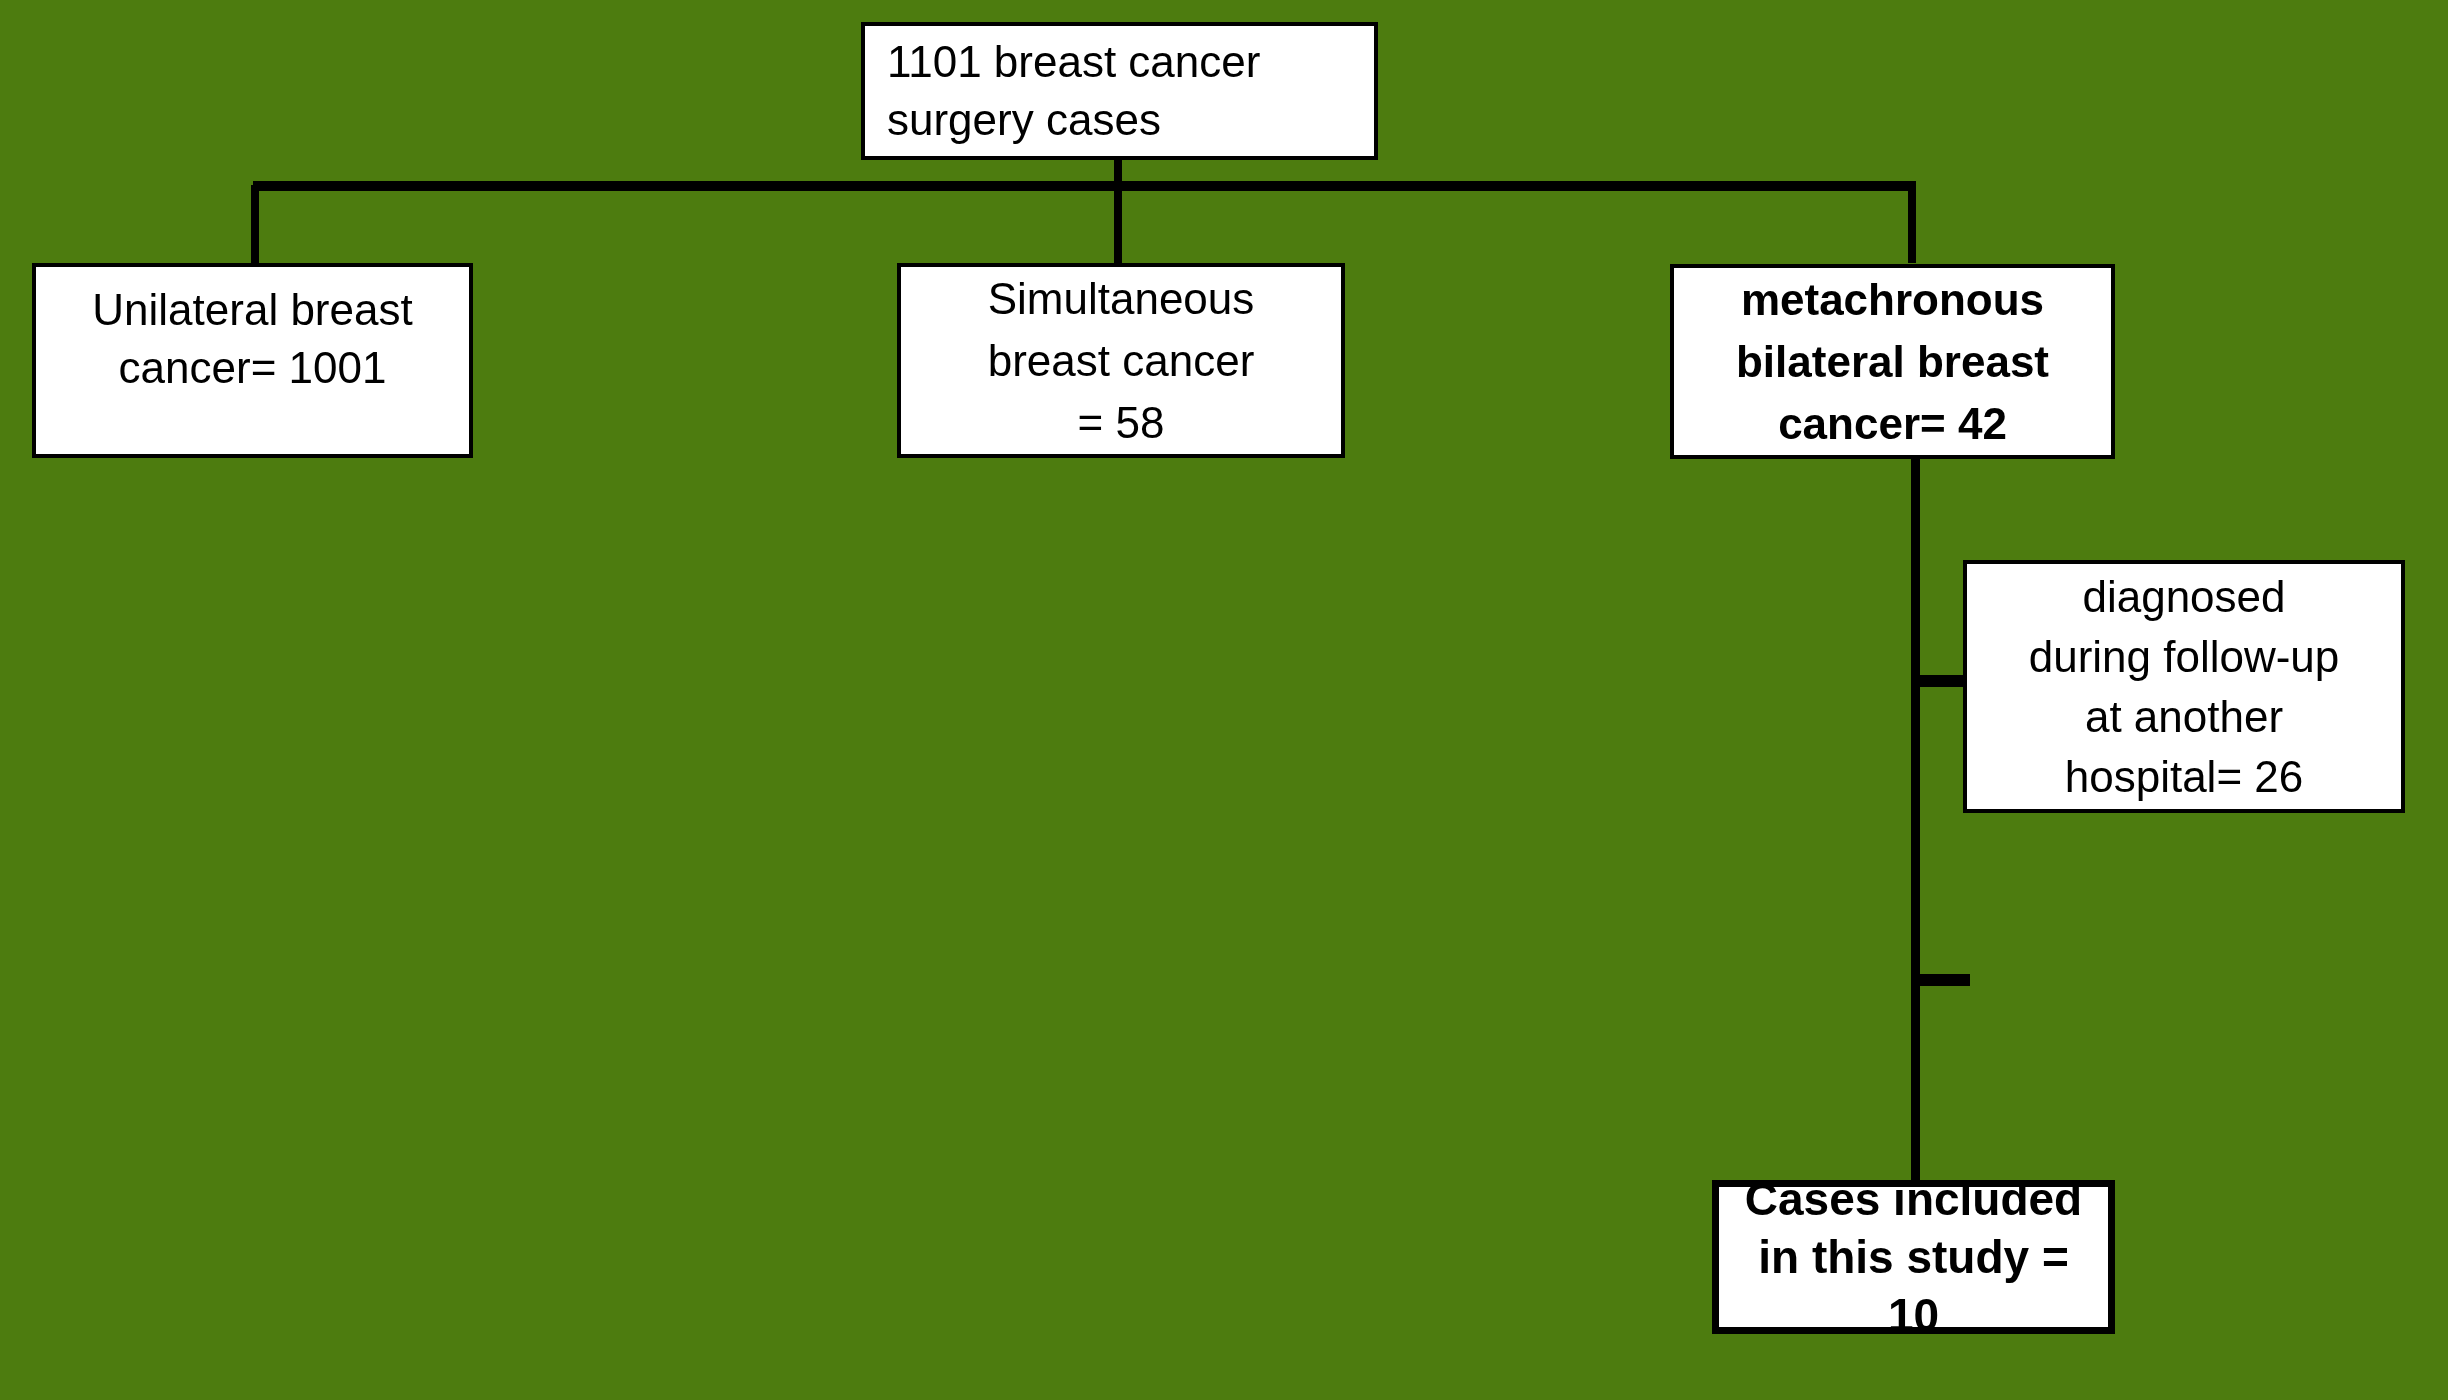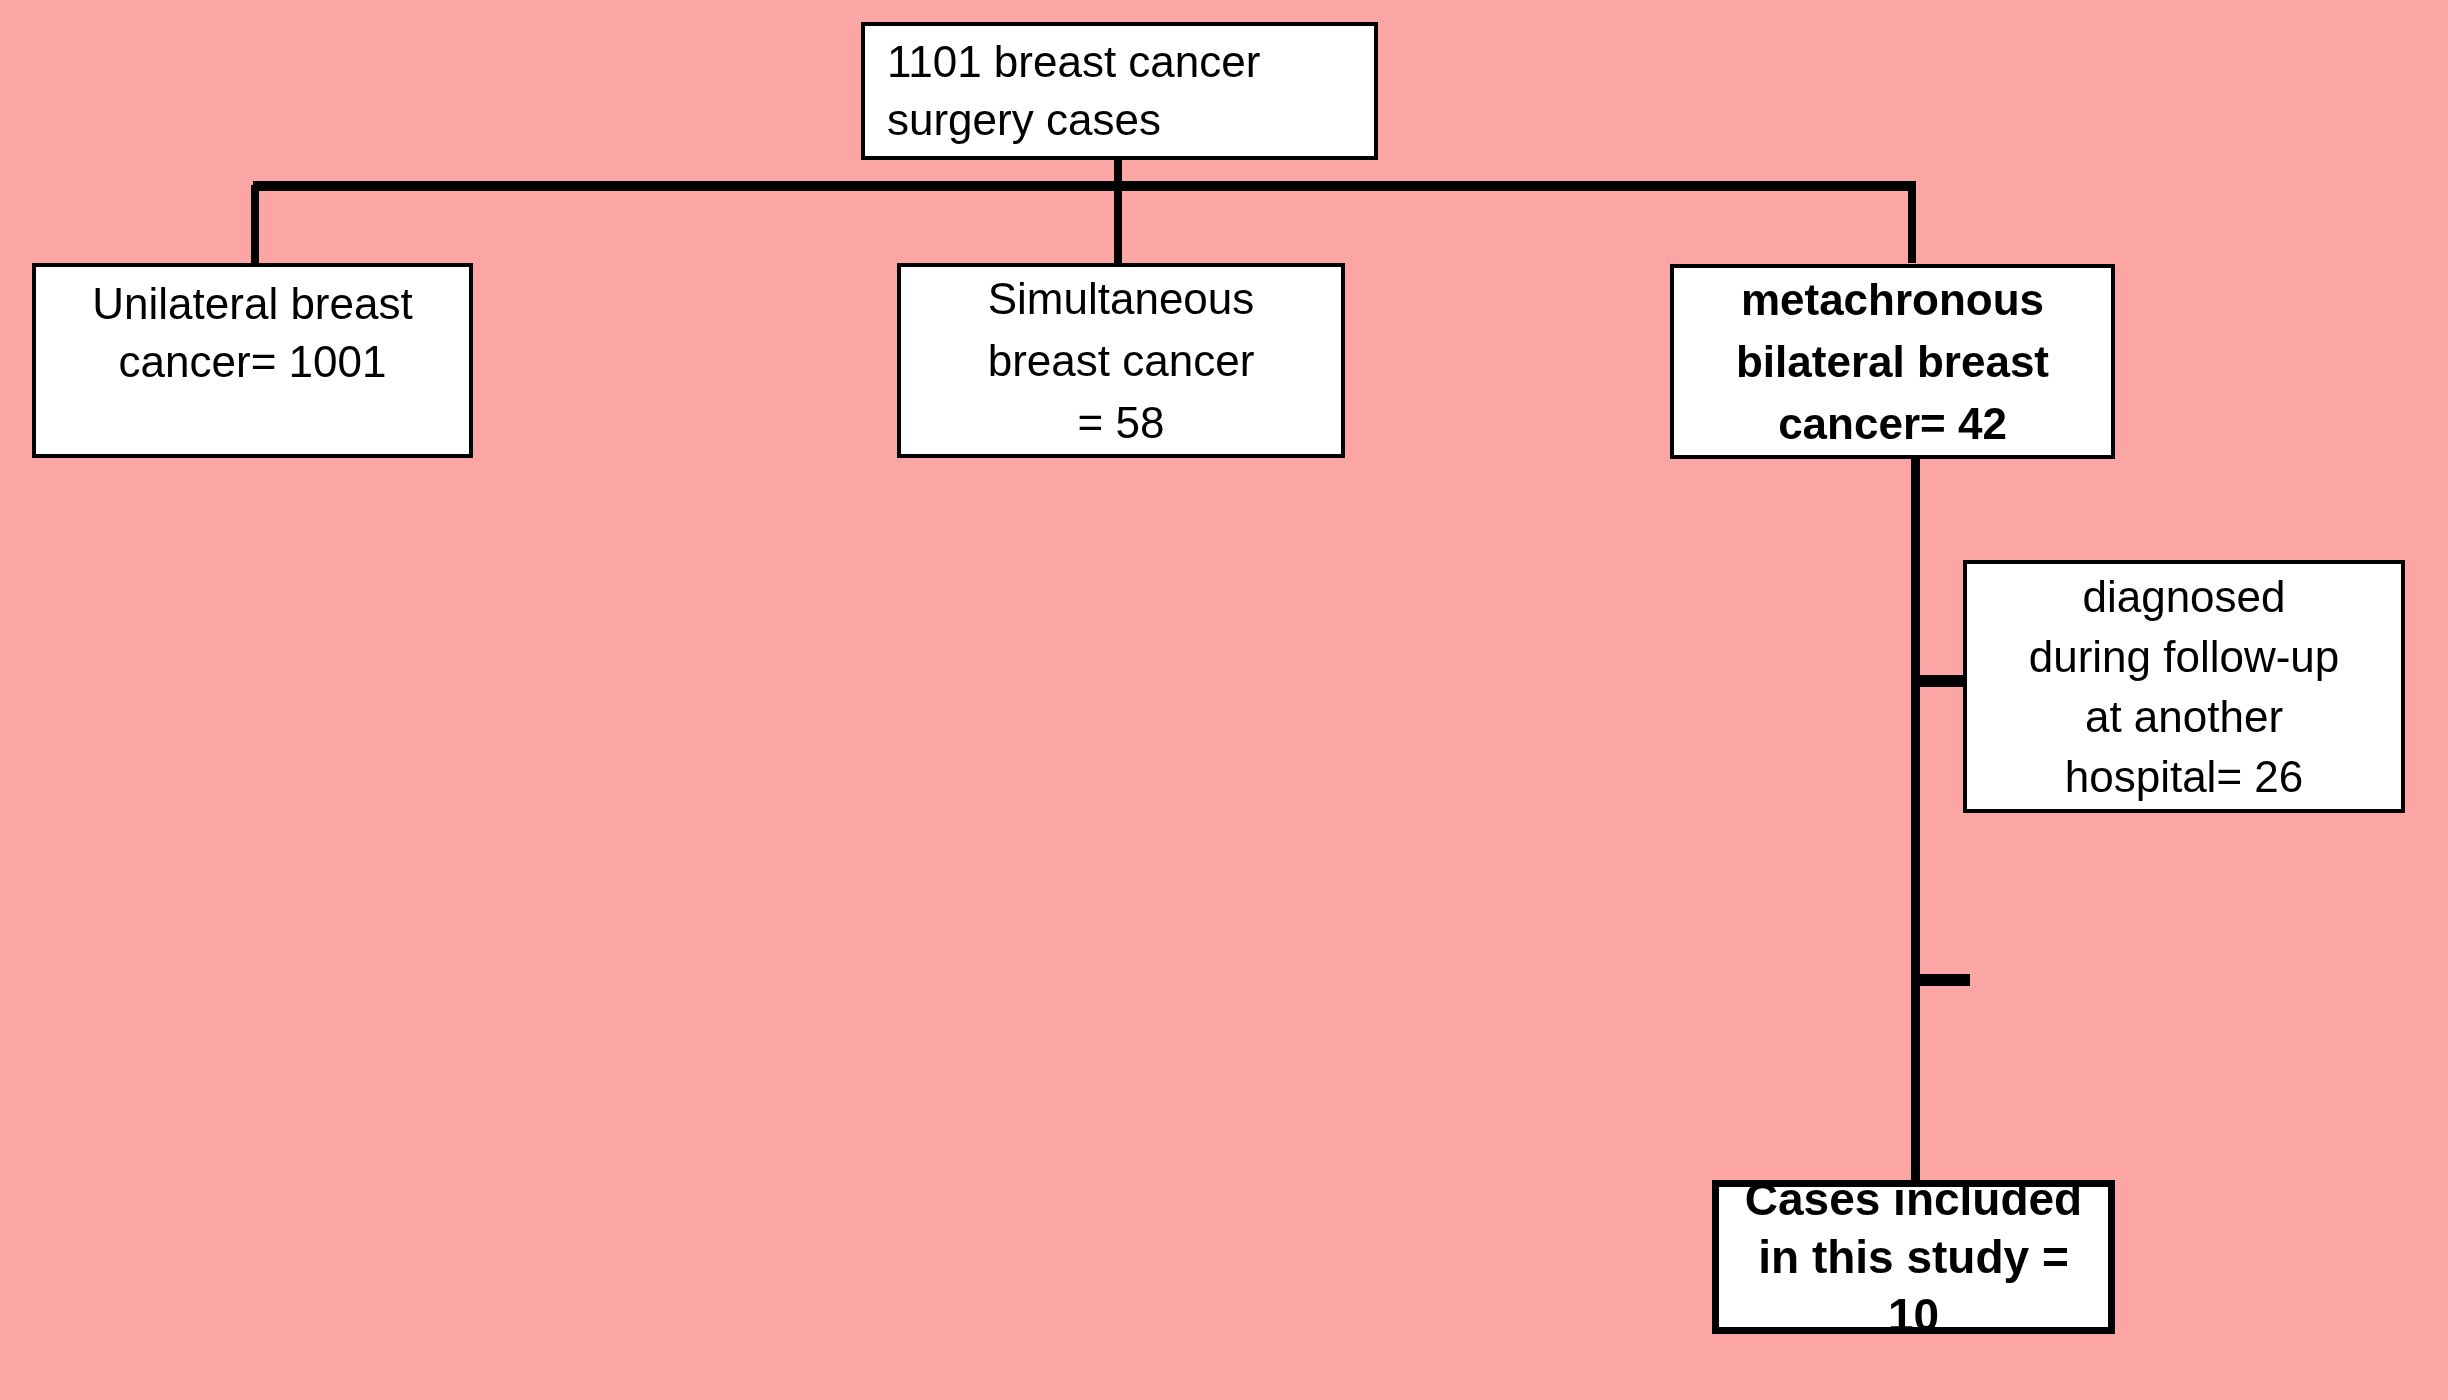--- a/index.html
+++ b/index.html
@@ -4,21 +4,21 @@
 <style>
   html, body {
     margin: 0;
     padding: 0;
     background: #ffffff;
   }
   .canvas {
     position: relative;
     width: 2448px;
     height: 1400px;
-    background: #fca5a5;
+    background: #4d7c0f;
     font-family: "Liberation Sans", "DejaVu Sans", sans-serif;
     color: #000000;
     overflow: hidden;
   }
   .node {
     position: absolute;
     box-sizing: border-box;
     border: 4px solid #000000;
     background: #ffffff;
     display: flex;
@@ -37,21 +37,21 @@
   .n-total {
     left: 861px; top: 22px; width: 517px; height: 138px;
     text-align: left;
     padding-left: 22px;
     line-height: 58px;
   }
   
   .n-unilateral {
     left: 32px; top: 263px; width: 441px; height: 195px;
     justify-content: flex-start;
-    padding-top: 8px;
+    padding-top: 14px;
     line-height: 58px;
   }
   .n-simultaneous {
     left: 897px; top: 263px; width: 448px; height: 195px;
     line-height: 62px;
   }
   .n-metachronous {
     left: 1670px; top: 264px; width: 445px; height: 195px;
     line-height: 62px;
     font-weight: bold;

